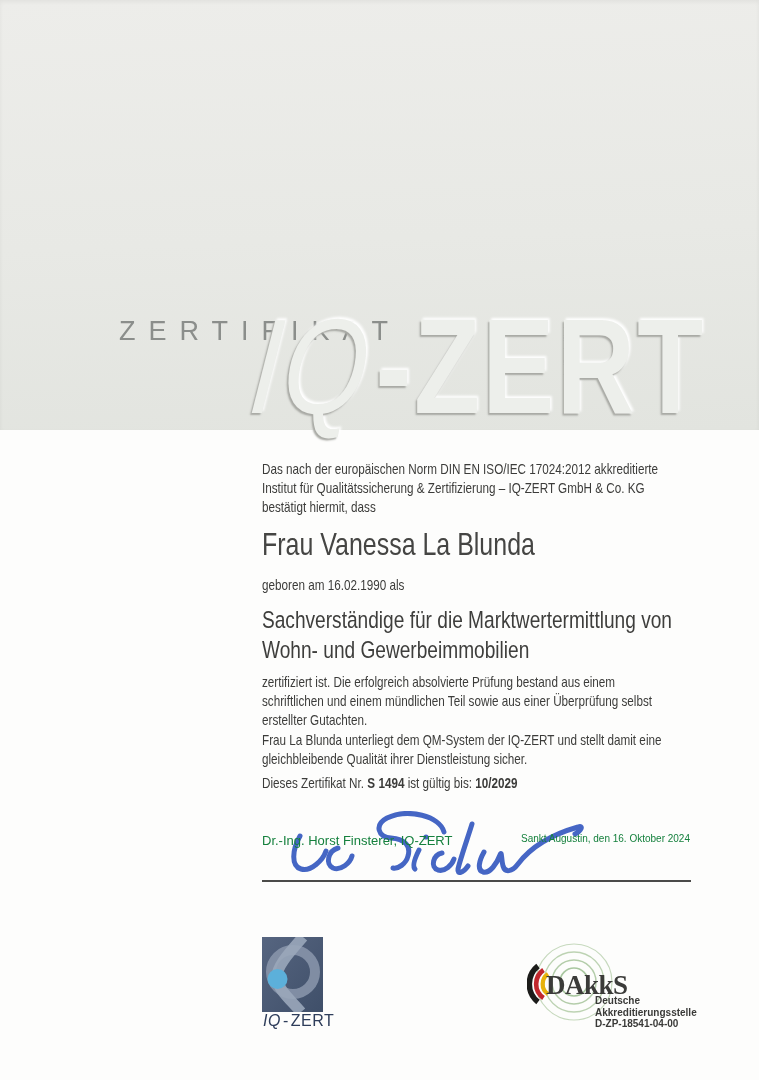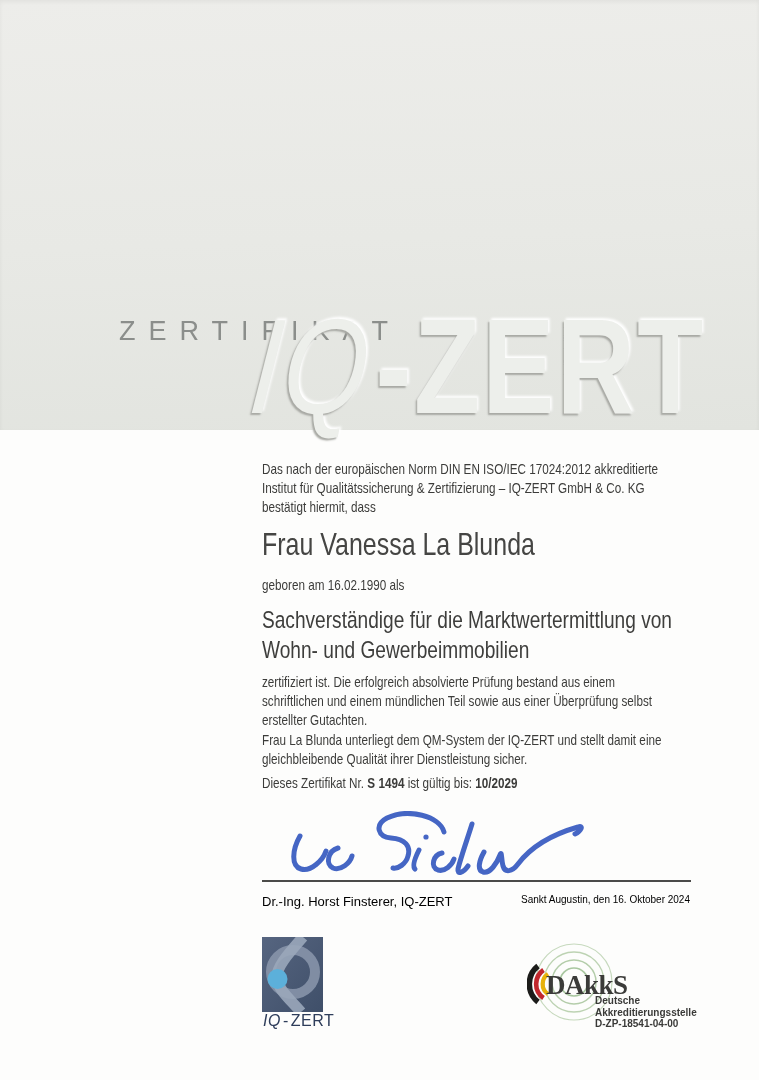--- a/index.html
+++ b/index.html
@@ -32,21 +32,21 @@
     transform:skewX(-7deg); margin-right:6px;
   }
   
   .cond { transform:scaleX(0.78); transform-origin:left top; white-space:nowrap; }
   .abs { position:absolute; }
   .body-text { font-size:15px; line-height:19.2px; color:#3c3c3a; }
   .name-text { font-size:32px; line-height:36px; color:#454543; }
   .qual-text { font-size:24.5px; line-height:30px; color:#3e3e3c; }
   .b { font-weight:bold; }
   .sig-rule { position:absolute; left:262px; top:880px; width:429px; height:2px; background:#4b4b49; }
-  .signer { position:absolute; top:894px; font-size:13px; color:#000000; }
+  .signer { position:absolute; top:833px; font-size:13px; color:#15803d; }
   .signer-left { left:262px; }
   .signer-right { right:69px; font-size:10px; }
   .sig-svg { position:absolute; left:278px; top:806px; }
   .iq-logo-svg { position:absolute; left:262px; top:937px; }
   .iq-label { position:absolute; left:263px; top:1012px; font-size:16px; color:#2e3d5a; letter-spacing:0.5px; }
   .iq-label .it { font-style:italic; font-weight:normal; }
   .iq-label .dash { margin:0 2px; font-weight:normal; }
   .iq-label .bold { font-weight:normal; }
   .dakks-svg { position:absolute; left:527px; top:938px; }
 </style>

